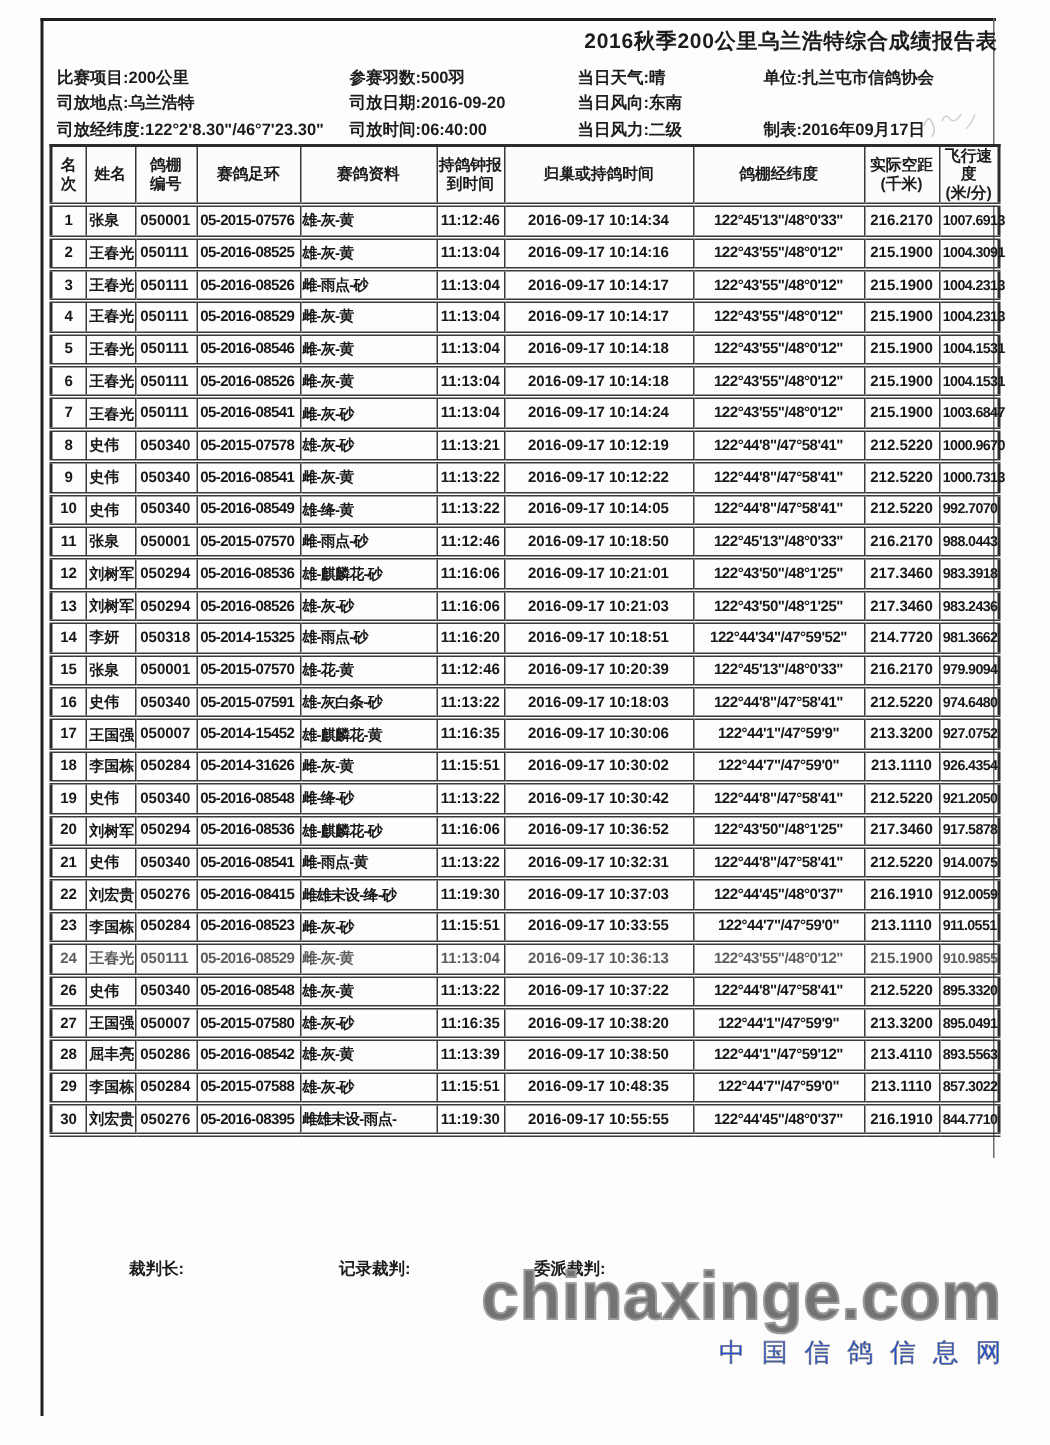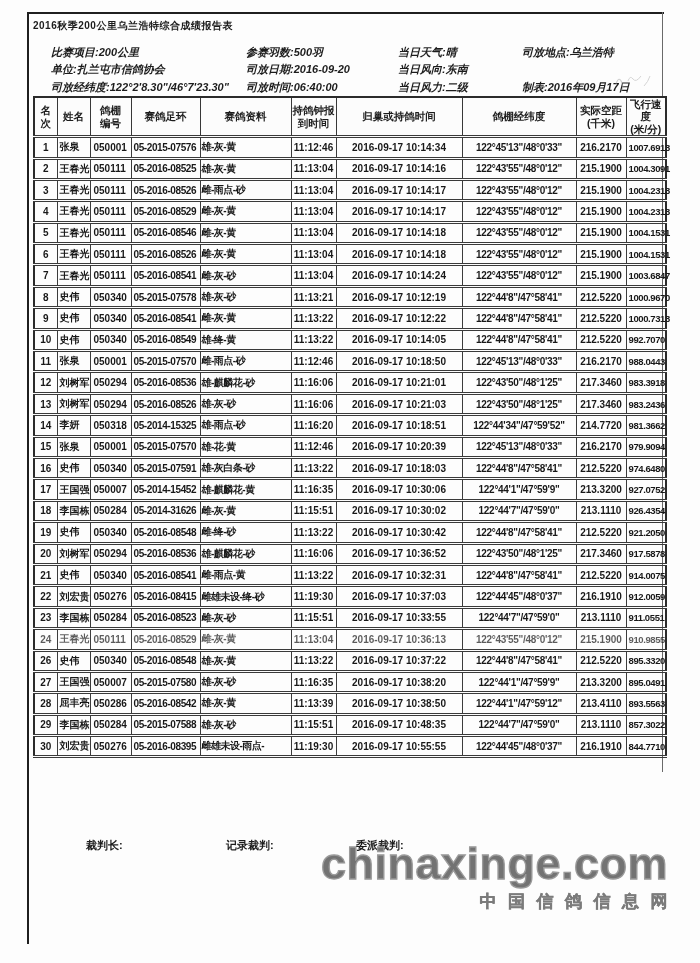--- a/index.html
+++ b/index.html
@@ -5,26 +5,26 @@
   * { margin:0; padding:0; box-sizing:border-box; }
   html,body { width:700px; height:963px; background:#fdfdfd; }
   body { font-family:"Liberation Sans","DejaVu Sans",sans-serif; color:#1c1c1c; position:relative; overflow:hidden; }
   .page { position:absolute; inset:0; background:#fdfdfd; }
 
   
   .frame-top    { position:absolute; left:27px; top:12px;  width:637px; height:2px; background:#1f1f1f; }
   .frame-left   { position:absolute; left:27px; top:12px;  width:2px; height:932px; background:#1f1f1f; }
   .frame-right  { position:absolute; left:662px; top:12px; width:1px; height:760px; background:#6a6a6a; }
 
-  .title { position:absolute; left:33px; top:19px; width:632px; text-align:left;
-           font-size:10px; font-weight:bold; letter-spacing:0.5px; }
-
-  .info-grid { position:absolute; left:51px; top:44px; width:628px;
+  .title { position:absolute; left:33px; top:19px; width:632px; text-align:right;
+           font-size:14px; font-weight:bold; letter-spacing:0.5px; }
+
+  .info-grid { position:absolute; left:38px; top:44px; width:628px;
                display:grid; grid-template-columns:195px 152px 124px 1fr;
-               font-size:11px; font-weight:bold; line-height:17.4px;font-style:italic; }
+               font-size:11px; font-weight:bold; line-height:17.4px; }
   .info-grid span { white-space:nowrap; }
 
   table { position:absolute; left:33px; top:96px; width:632px;
           border-collapse:collapse; table-layout:fixed;
           border:2px solid #2b2b2b; }
   th { border:1.6px solid #383838; font-size:10.5px; font-weight:bold;
        text-align:center; vertical-align:middle; white-space:pre-line;
        line-height:1.18; height:30px; padding:0 1px; background:#fcfcfc; }
   td { border-left:1.4px solid #3c3c3c; border-right:1.4px solid #3c3c3c;
        border-top:3px double #3a3a3a; border-bottom:3px double #3a3a3a;
@@ -44,42 +44,42 @@
 
   .footer-label { position:absolute; top:838px; font-size:11px; font-weight:bold;margin-left:46px; }
   .fl-1 { left:40px; }
   .fl-2 { left:180px; }
   .fl-3 { left:310px; }
 
   .watermark { position:absolute; top:840px; right:32px; text-align:right; pointer-events:none; }
   .wm-en { font-size:45px; font-weight:bold; letter-spacing:0.5px;
            color:#737373; -webkit-text-stroke:1.3px #9b9b9b;
            text-shadow:0 0 1px #aaa; line-height:1.05; }
-  .wm-cn { font-size:17px; font-weight:bold; color:#737373;
+  .wm-cn { font-size:17px; font-weight:normal; color:#1d4ed8;
            letter-spacing:11.5px; margin-right:-11px; margin-top:3px;
            -webkit-text-stroke:0.4px #7c7c7c; }
 
   .scribble { position:absolute; left:612px; top:68px; opacity:0.55; }
 </style>
 </head>
 <body>
 
 <div class="page">
   <div class="frame-top"></div>
   <div class="frame-left"></div>
   <div class="frame-right"></div>
 
   <div class="title">2016秋季200公里乌兰浩特综合成绩报告表</div>
 
   <div class="info-grid">
     <span>比赛项目:200公里</span>
     <span>参赛羽数:500羽</span>
     <span>当日天气:晴</span>
+    <span>单位:扎兰屯市信鸽协会</span>
     <span>司放地点:乌兰浩特</span>
-    <span>单位:扎兰屯市信鸽协会</span>
     <span>司放日期:2016-09-20</span>
     <span>当日风向:东南</span>
     <span></span>
     <span>司放经纬度:122°2'8.30"/46°7'23.30"</span>
     <span>司放时间:06:40:00</span>
     <span>当日风力:二级</span>
     <span>制表:2016年09月17日</span>
   </div>
 
   <table>

